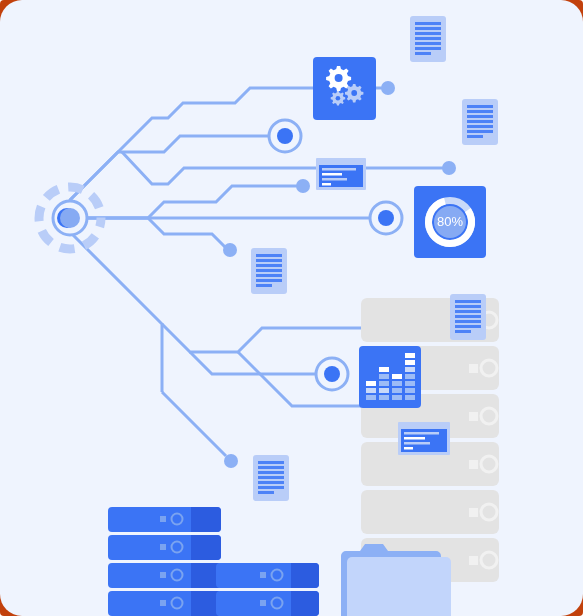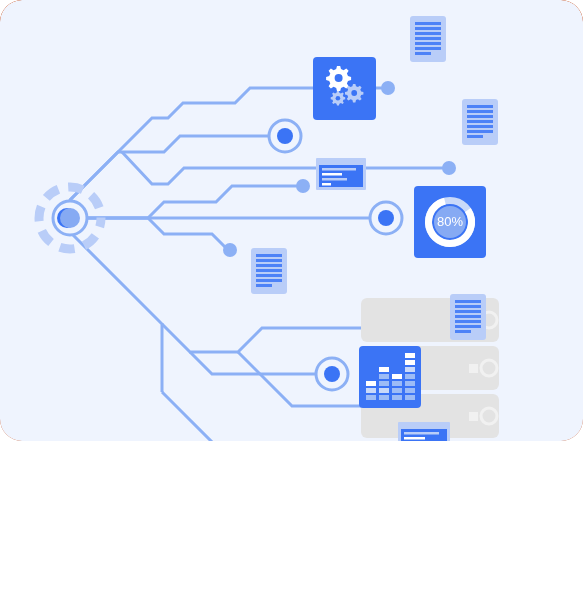--- a/index.html
+++ b/index.html
@@ -4,23 +4,23 @@
 <style>
   html, body {
     margin: 0;
     padding: 0;
     background: #ffffff;
     font-family: "Liberation Sans", sans-serif;
   }
   #canvas {
     position: relative;
     width: 583px;
-    height: 441px;
+    height: 616px;
     background: #c2410c;
-    border-radius: 22px;
+    border-radius: 4px;
     overflow: hidden;
   }
   #art { display: block; }
   .donut-label {
     font-family: "Liberation Sans", sans-serif;
     font-size: 13px;
     fill: #ffffff;
     text-anchor: middle;
     dominant-baseline: middle;
   }

